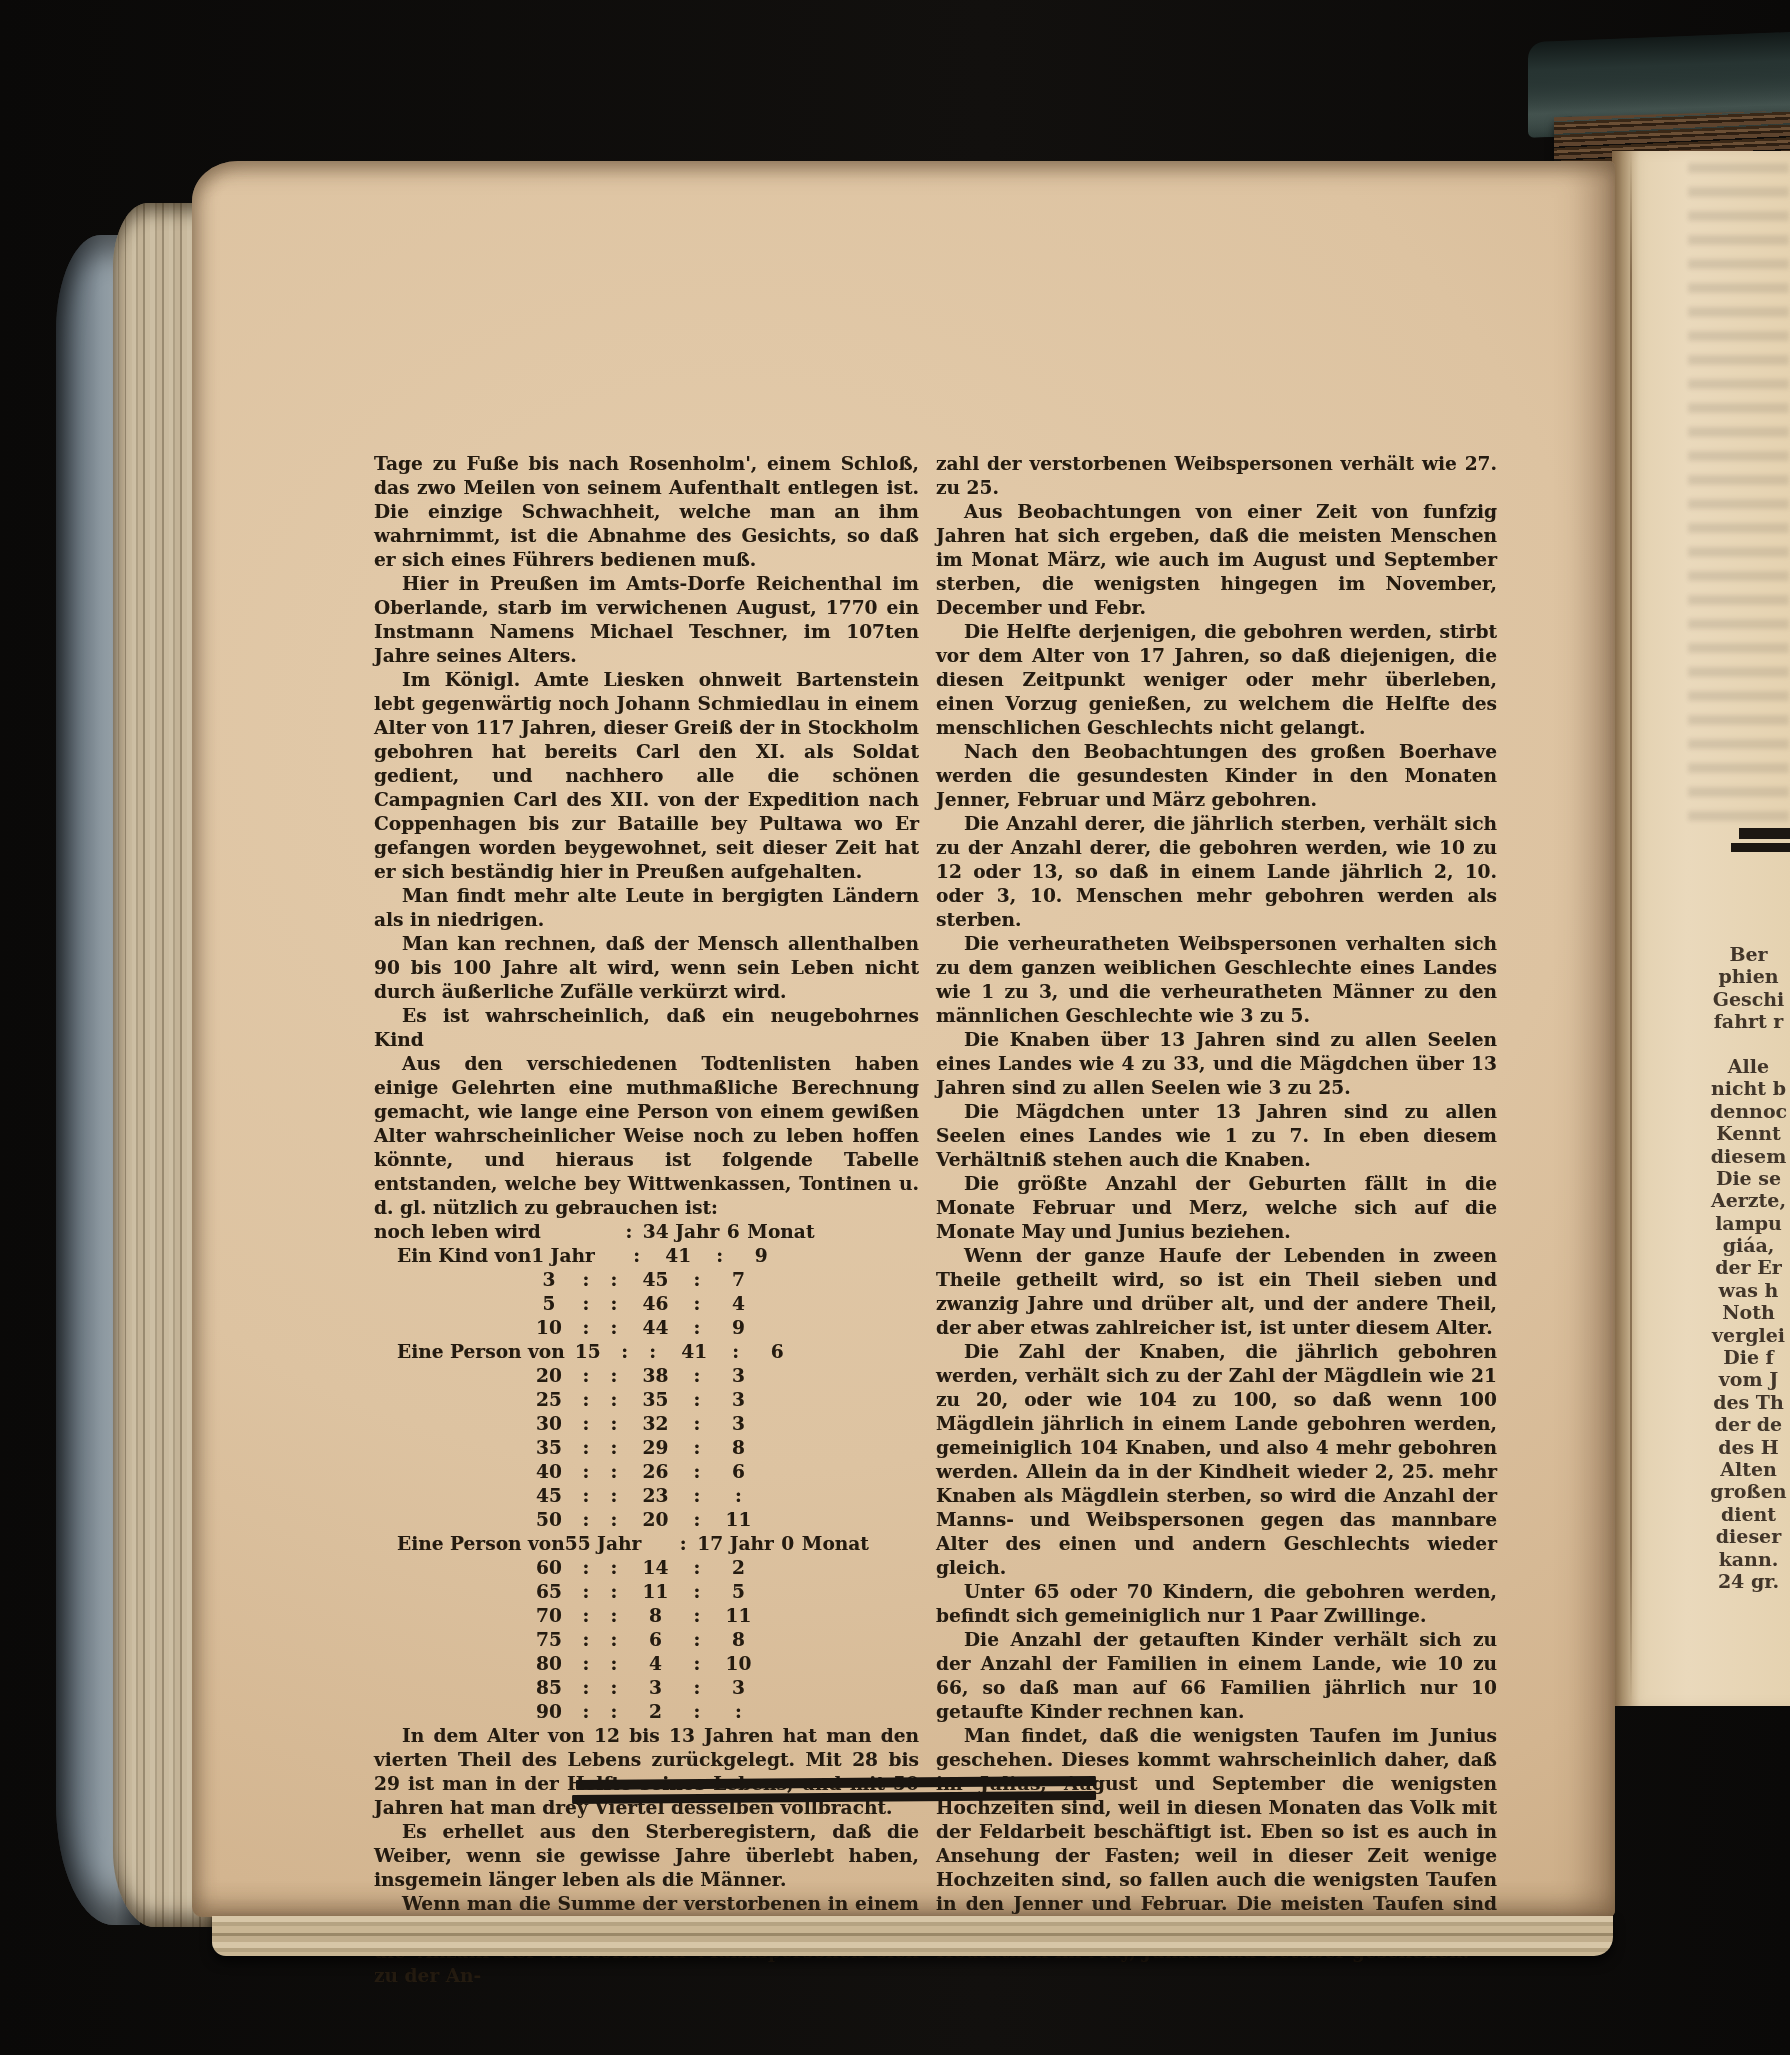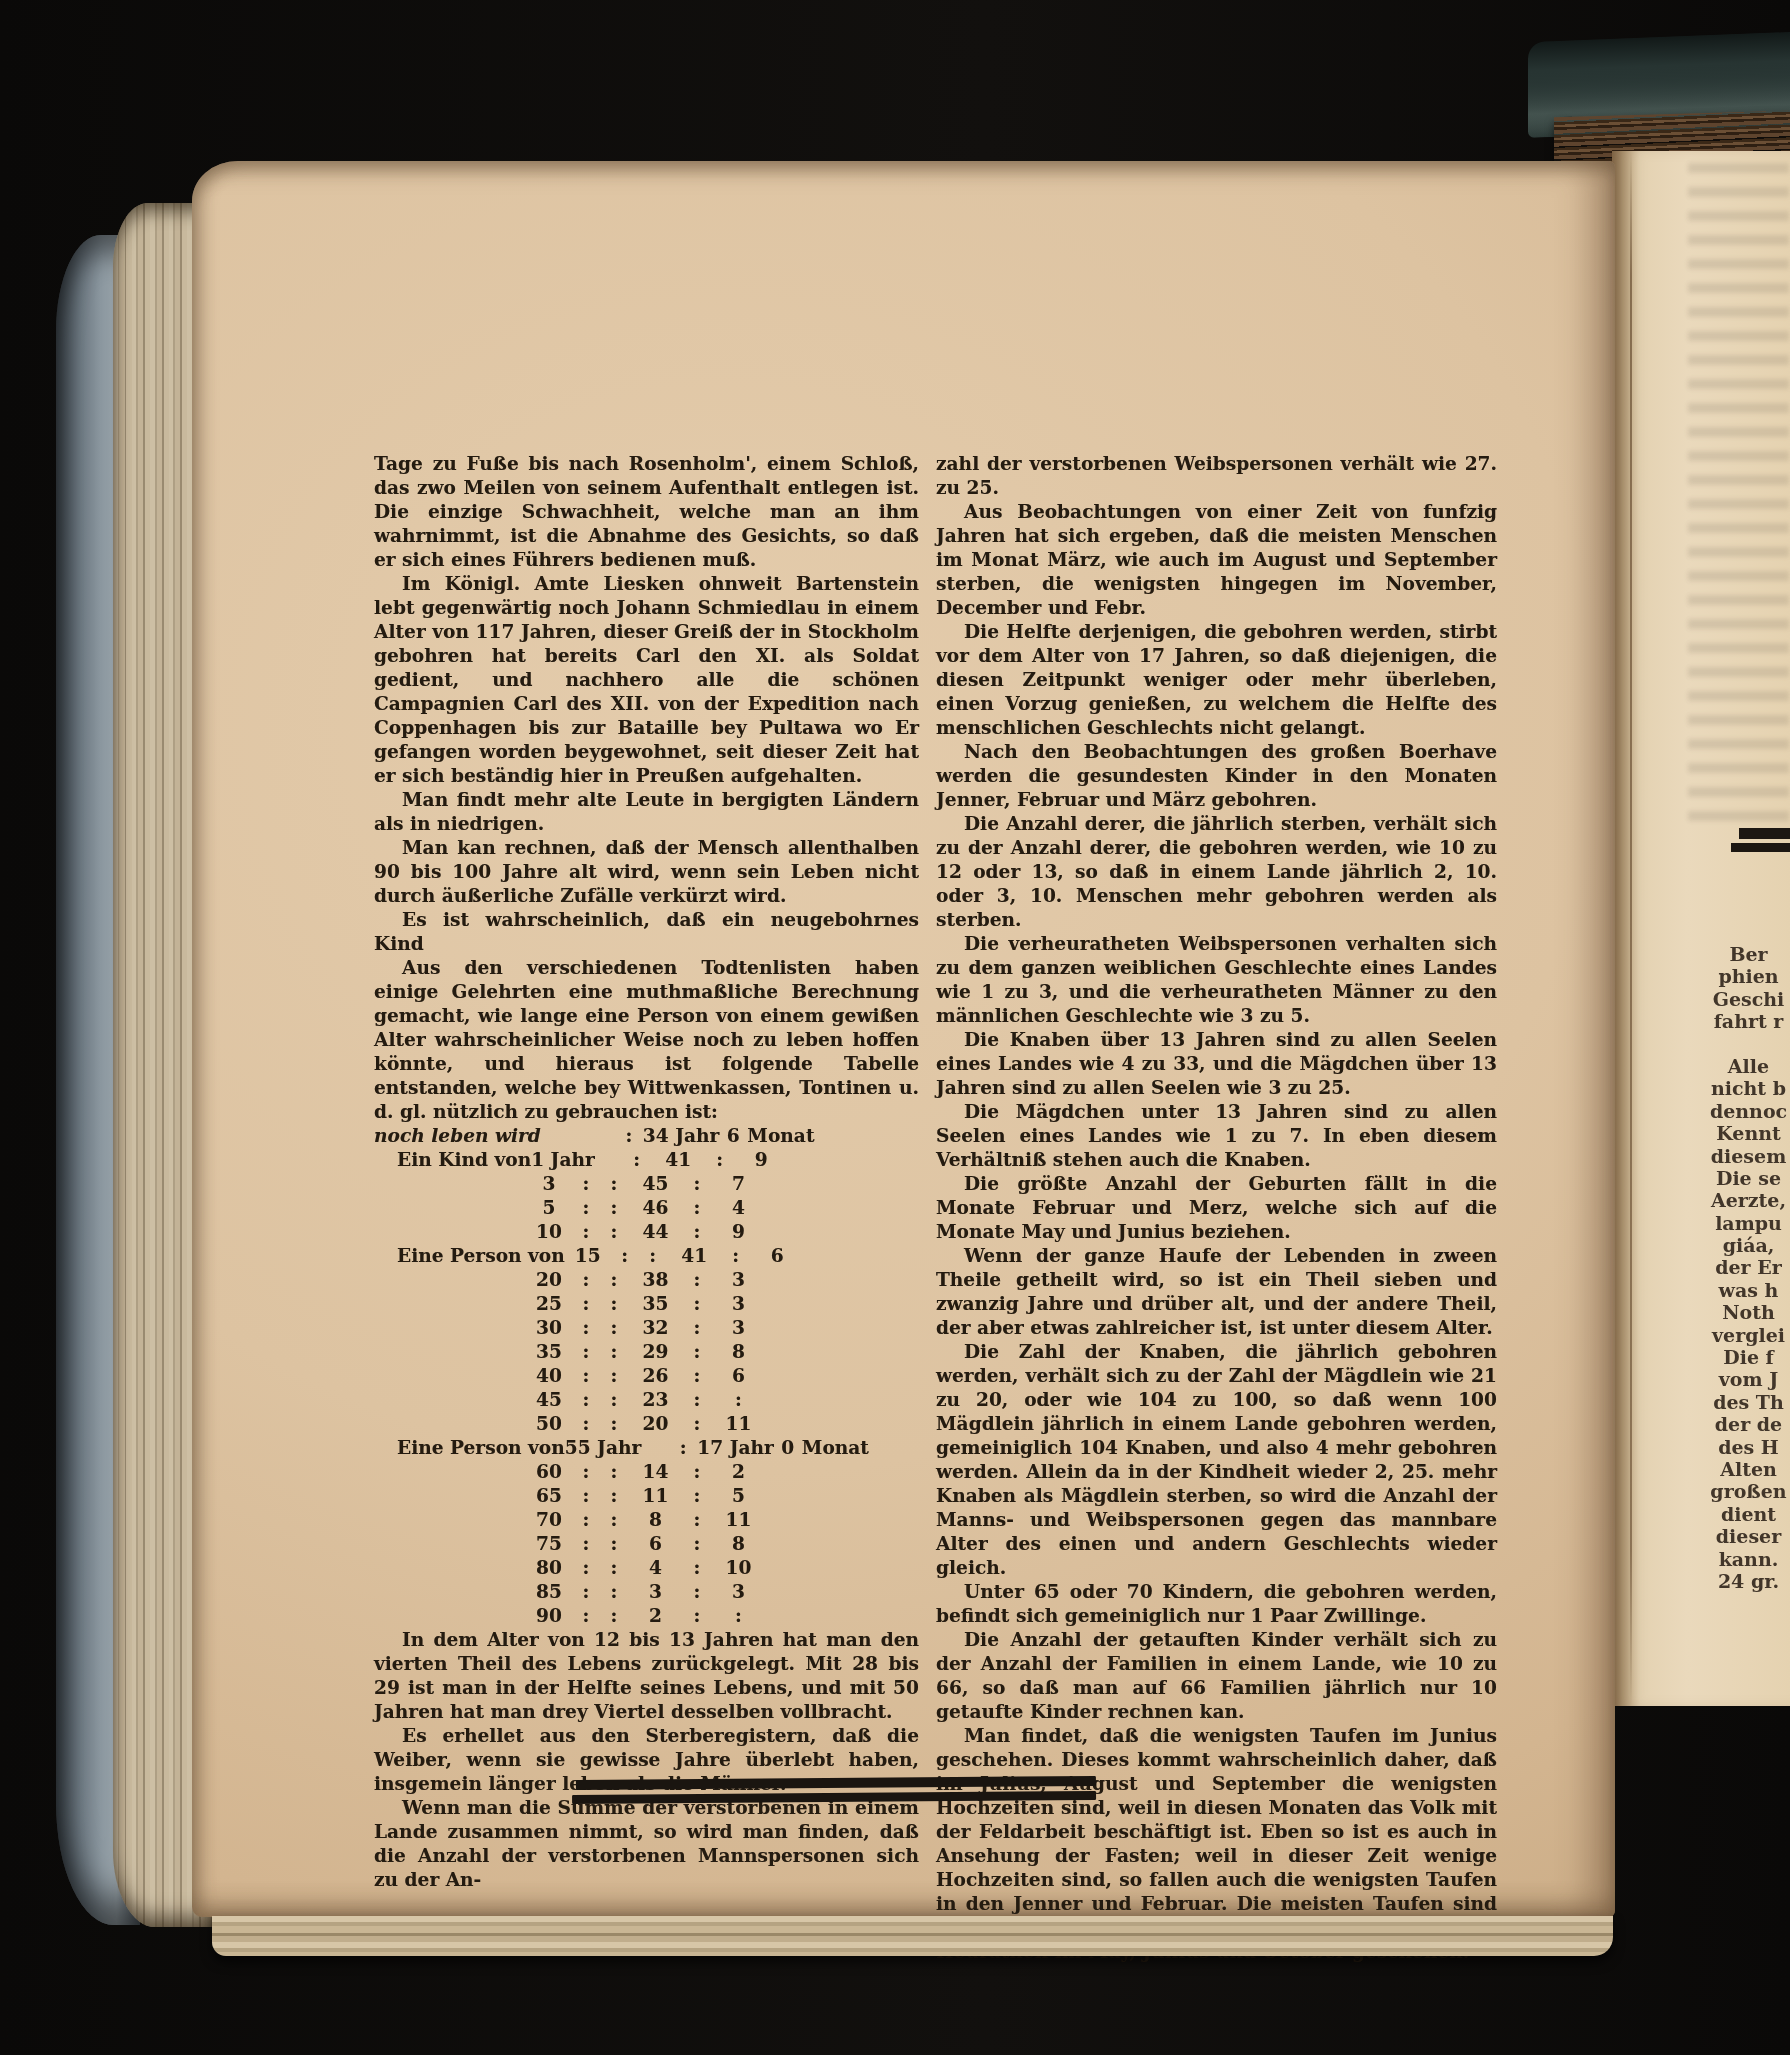--- a/index.html
+++ b/index.html
@@ -92,21 +92,21 @@
   .col-left  { left:182px; width:545px; }   
   .col-right { left:744px; width:561px; }  
   .para { margin:0; text-indent:28px; }
   .para.noindent { text-indent:0; }
 
   
   .life-table { }
   .trow { display:flex; height:24px; white-space:nowrap; }
   .trow .c { flex:none; text-align:center; }
   .trow .c:nth-child(1) { min-width:129px; text-align:left; padding-left:23px; }
-  .trow.flush .c:nth-child(1) { padding-left:0;font-style:italic; }
+  .trow.flush .c:nth-child(1) { padding-left:0; }
   .trow .c:nth-child(2) { min-width:46px; }
   .trow .c:nth-child(3) { min-width:28px; }
   .trow .c:nth-child(4) { min-width:28px; }
   .trow .c:nth-child(5) { min-width:55px; }
   .trow .c:nth-child(6) { min-width:28px; }
   .trow .c:nth-child(7) { min-width:55px; }
 
   
   .double-rule {
     position:absolute; left:384px; top:1617px; width:520px;   
@@ -162,20 +162,21 @@
         <div class="fline">dieser</div>
         <div class="fline">kann.</div>
         <div class="fline">24 gr.</div>
       </div>
   </div>
 
   <div class="main-page">
     <div class="col col-left">
       <div id="col-left-before">
           <p class="para noindent">Tage zu Fuße bis nach Rosenholm', einem Schloß, das zwo Meilen von seinem Aufenthalt entlegen ist. Die einzige Schwachheit, welche man an ihm wahrnimmt, ist die Abnahme des Gesichts, so daß er sich eines Führers bedienen muß.</p>
+          <p class="para">Hier in Preußen im Amts-Dorfe Reichenthal im Oberlande, starb im verwichenen August, 1770 ein Instmann Namens Michael Teschner, im 107ten Jahre seines Alters.</p>
           <p class="para">Im Königl. Amte Liesken ohnweit Bartenstein lebt gegenwärtig noch Johann Schmiedlau in einem Alter von 117 Jahren, dieser Greiß der in Stockholm gebohren hat bereits Carl den XI. als Soldat gedient, und nachhero alle die schönen Campagnien Carl des XII. von der Expedition nach Coppenhagen bis zur Bataille bey Pultawa wo Er gefangen worden beygewohnet, seit dieser Zeit hat er sich beständig hier in Preußen aufgehalten.</p>
           <p class="para">Man findt mehr alte Leute in bergigten Ländern als in niedrigen.</p>
           <p class="para">Man kan rechnen, daß der Mensch allenthalben 90 bis 100 Jahre alt wird, wenn sein Leben nicht durch äußerliche Zufälle verkürzt wird.</p>
           <p class="para">Es ist wahrscheinlich, daß ein neugebohrnes Kind</p>
           <p class="para">Aus den verschiedenen Todtenlisten haben einige Gelehrten eine muthmaßliche Berechnung gemacht, wie lange eine Person von einem gewißen Alter wahrscheinlicher Weise noch zu leben hoffen könnte, und hieraus ist folgende Tabelle entstanden, welche bey Wittwenkassen, Tontinen u. d. gl. nützlich zu gebrauchen ist:</p>
         </div>
       <div class="life-table" id="life-table">
           <div class="trow flush">
             <span class="c">noch leben wird</span>
             <span class="c"></span>

